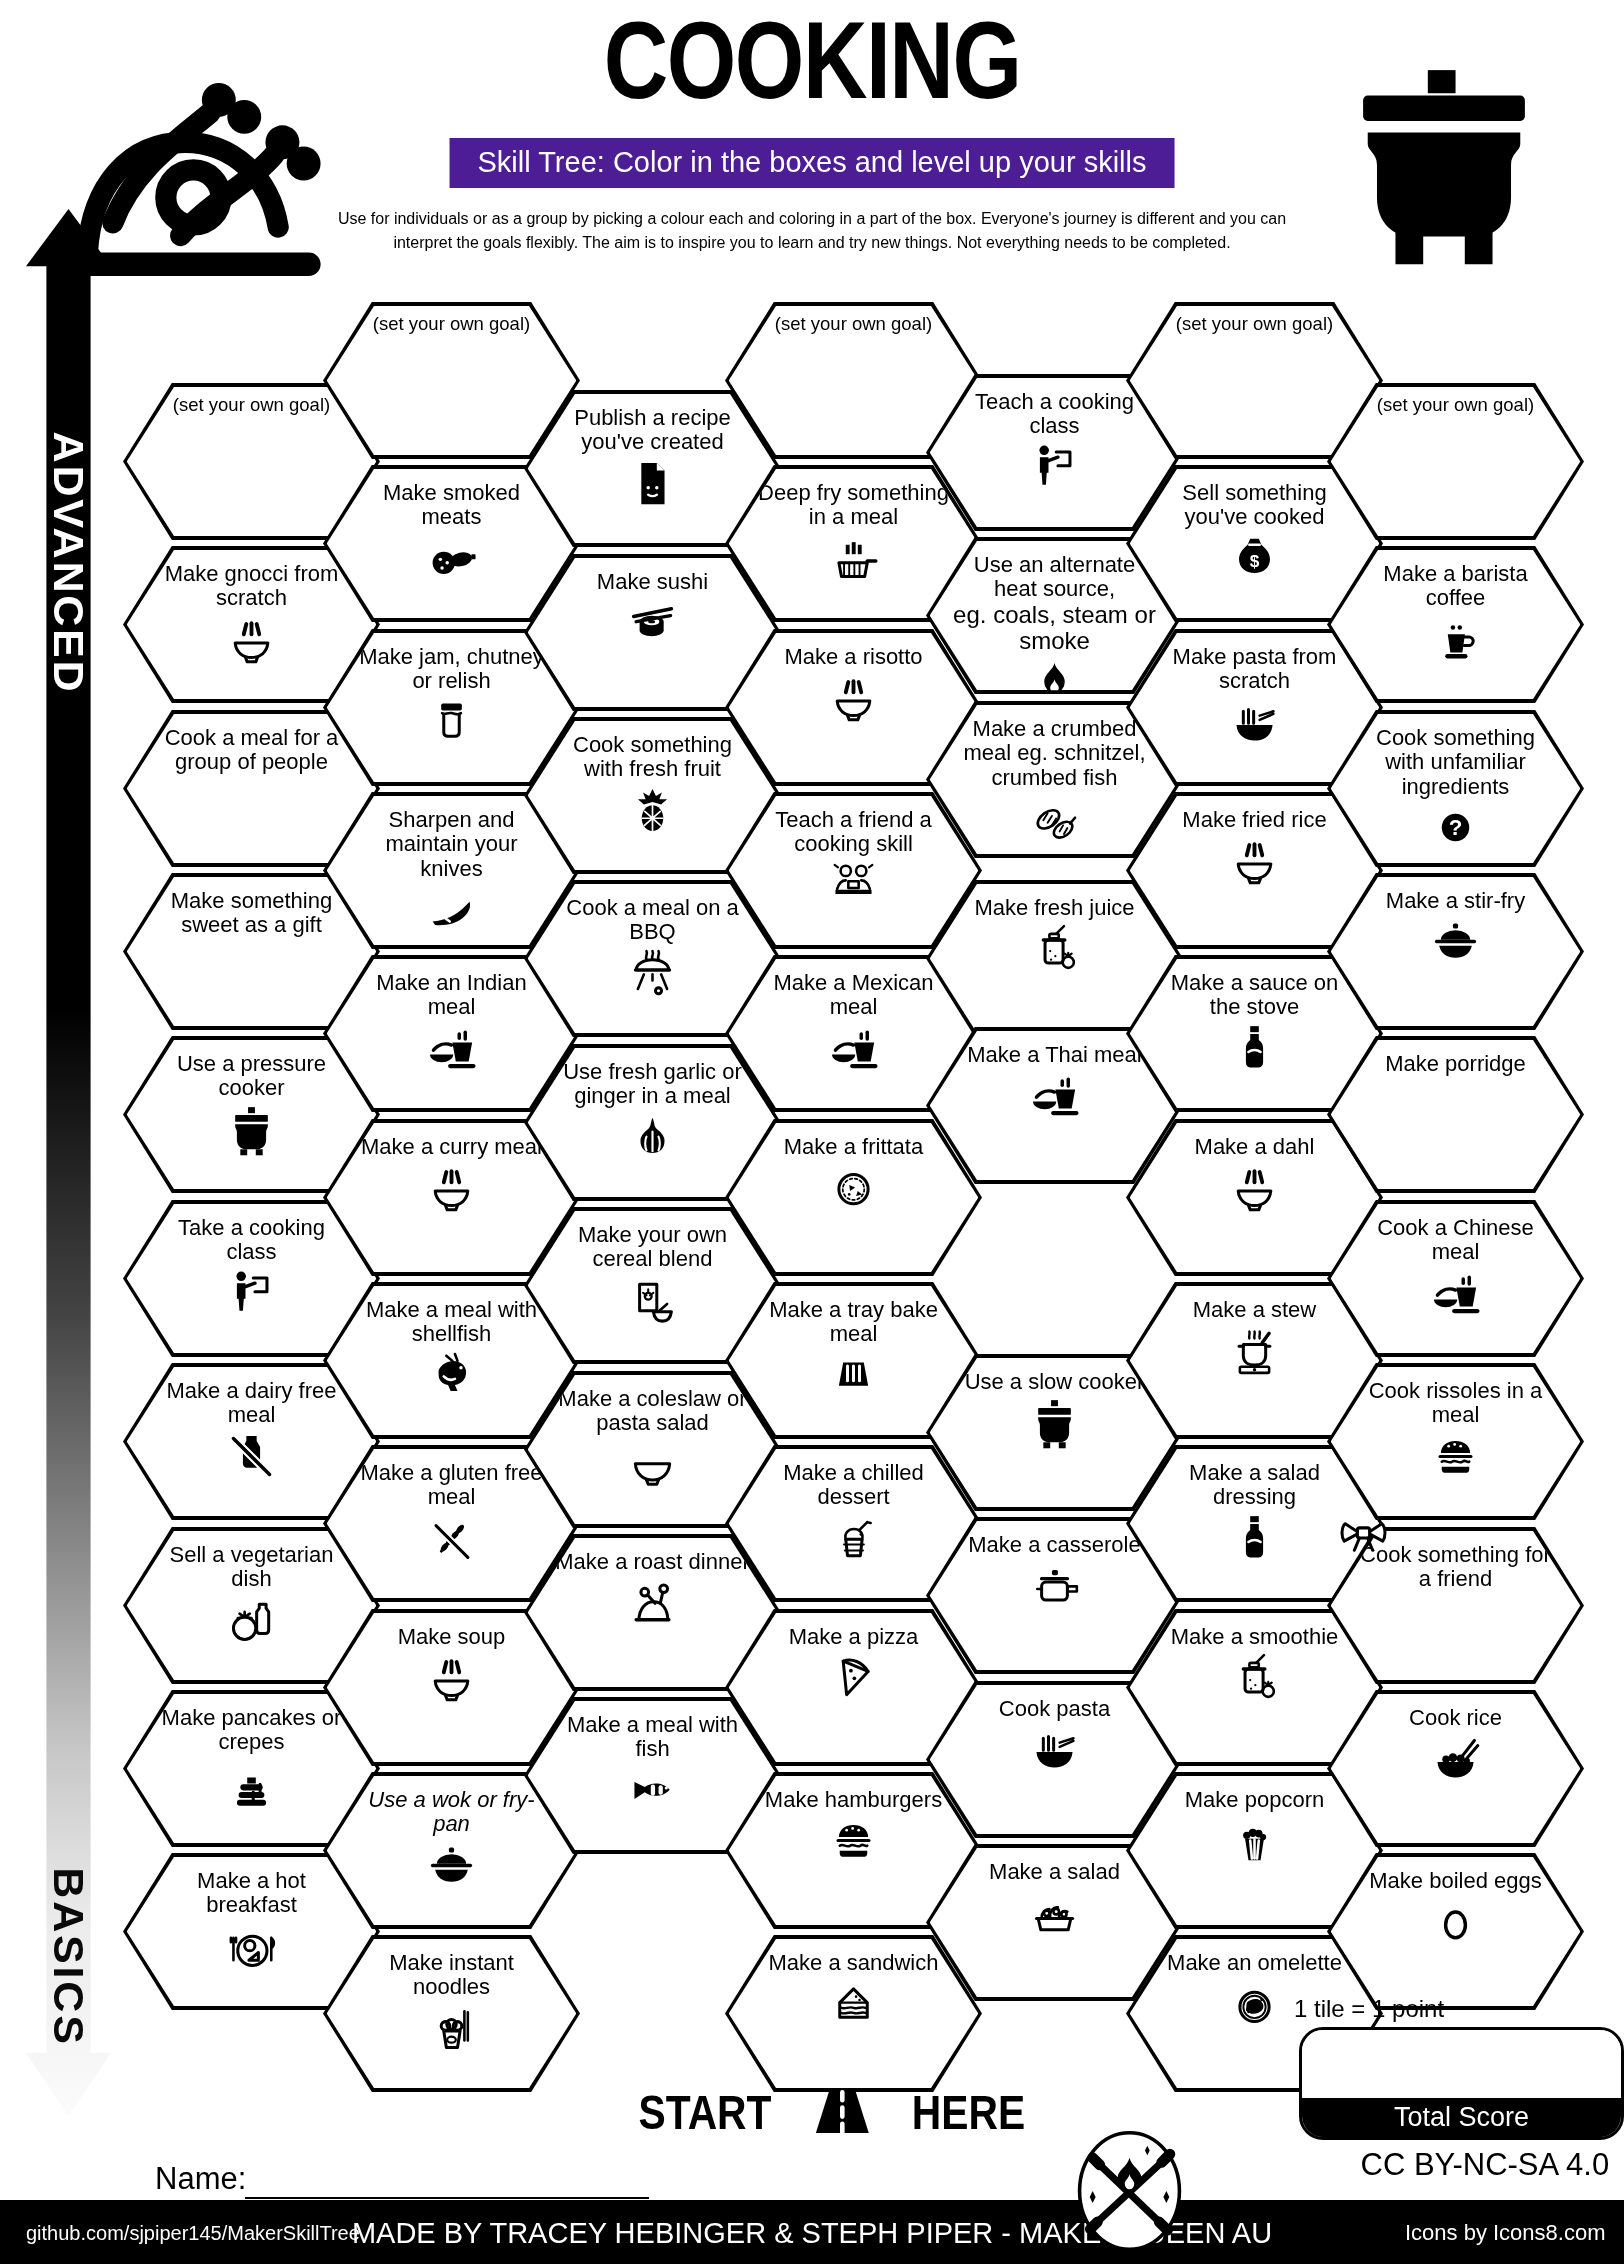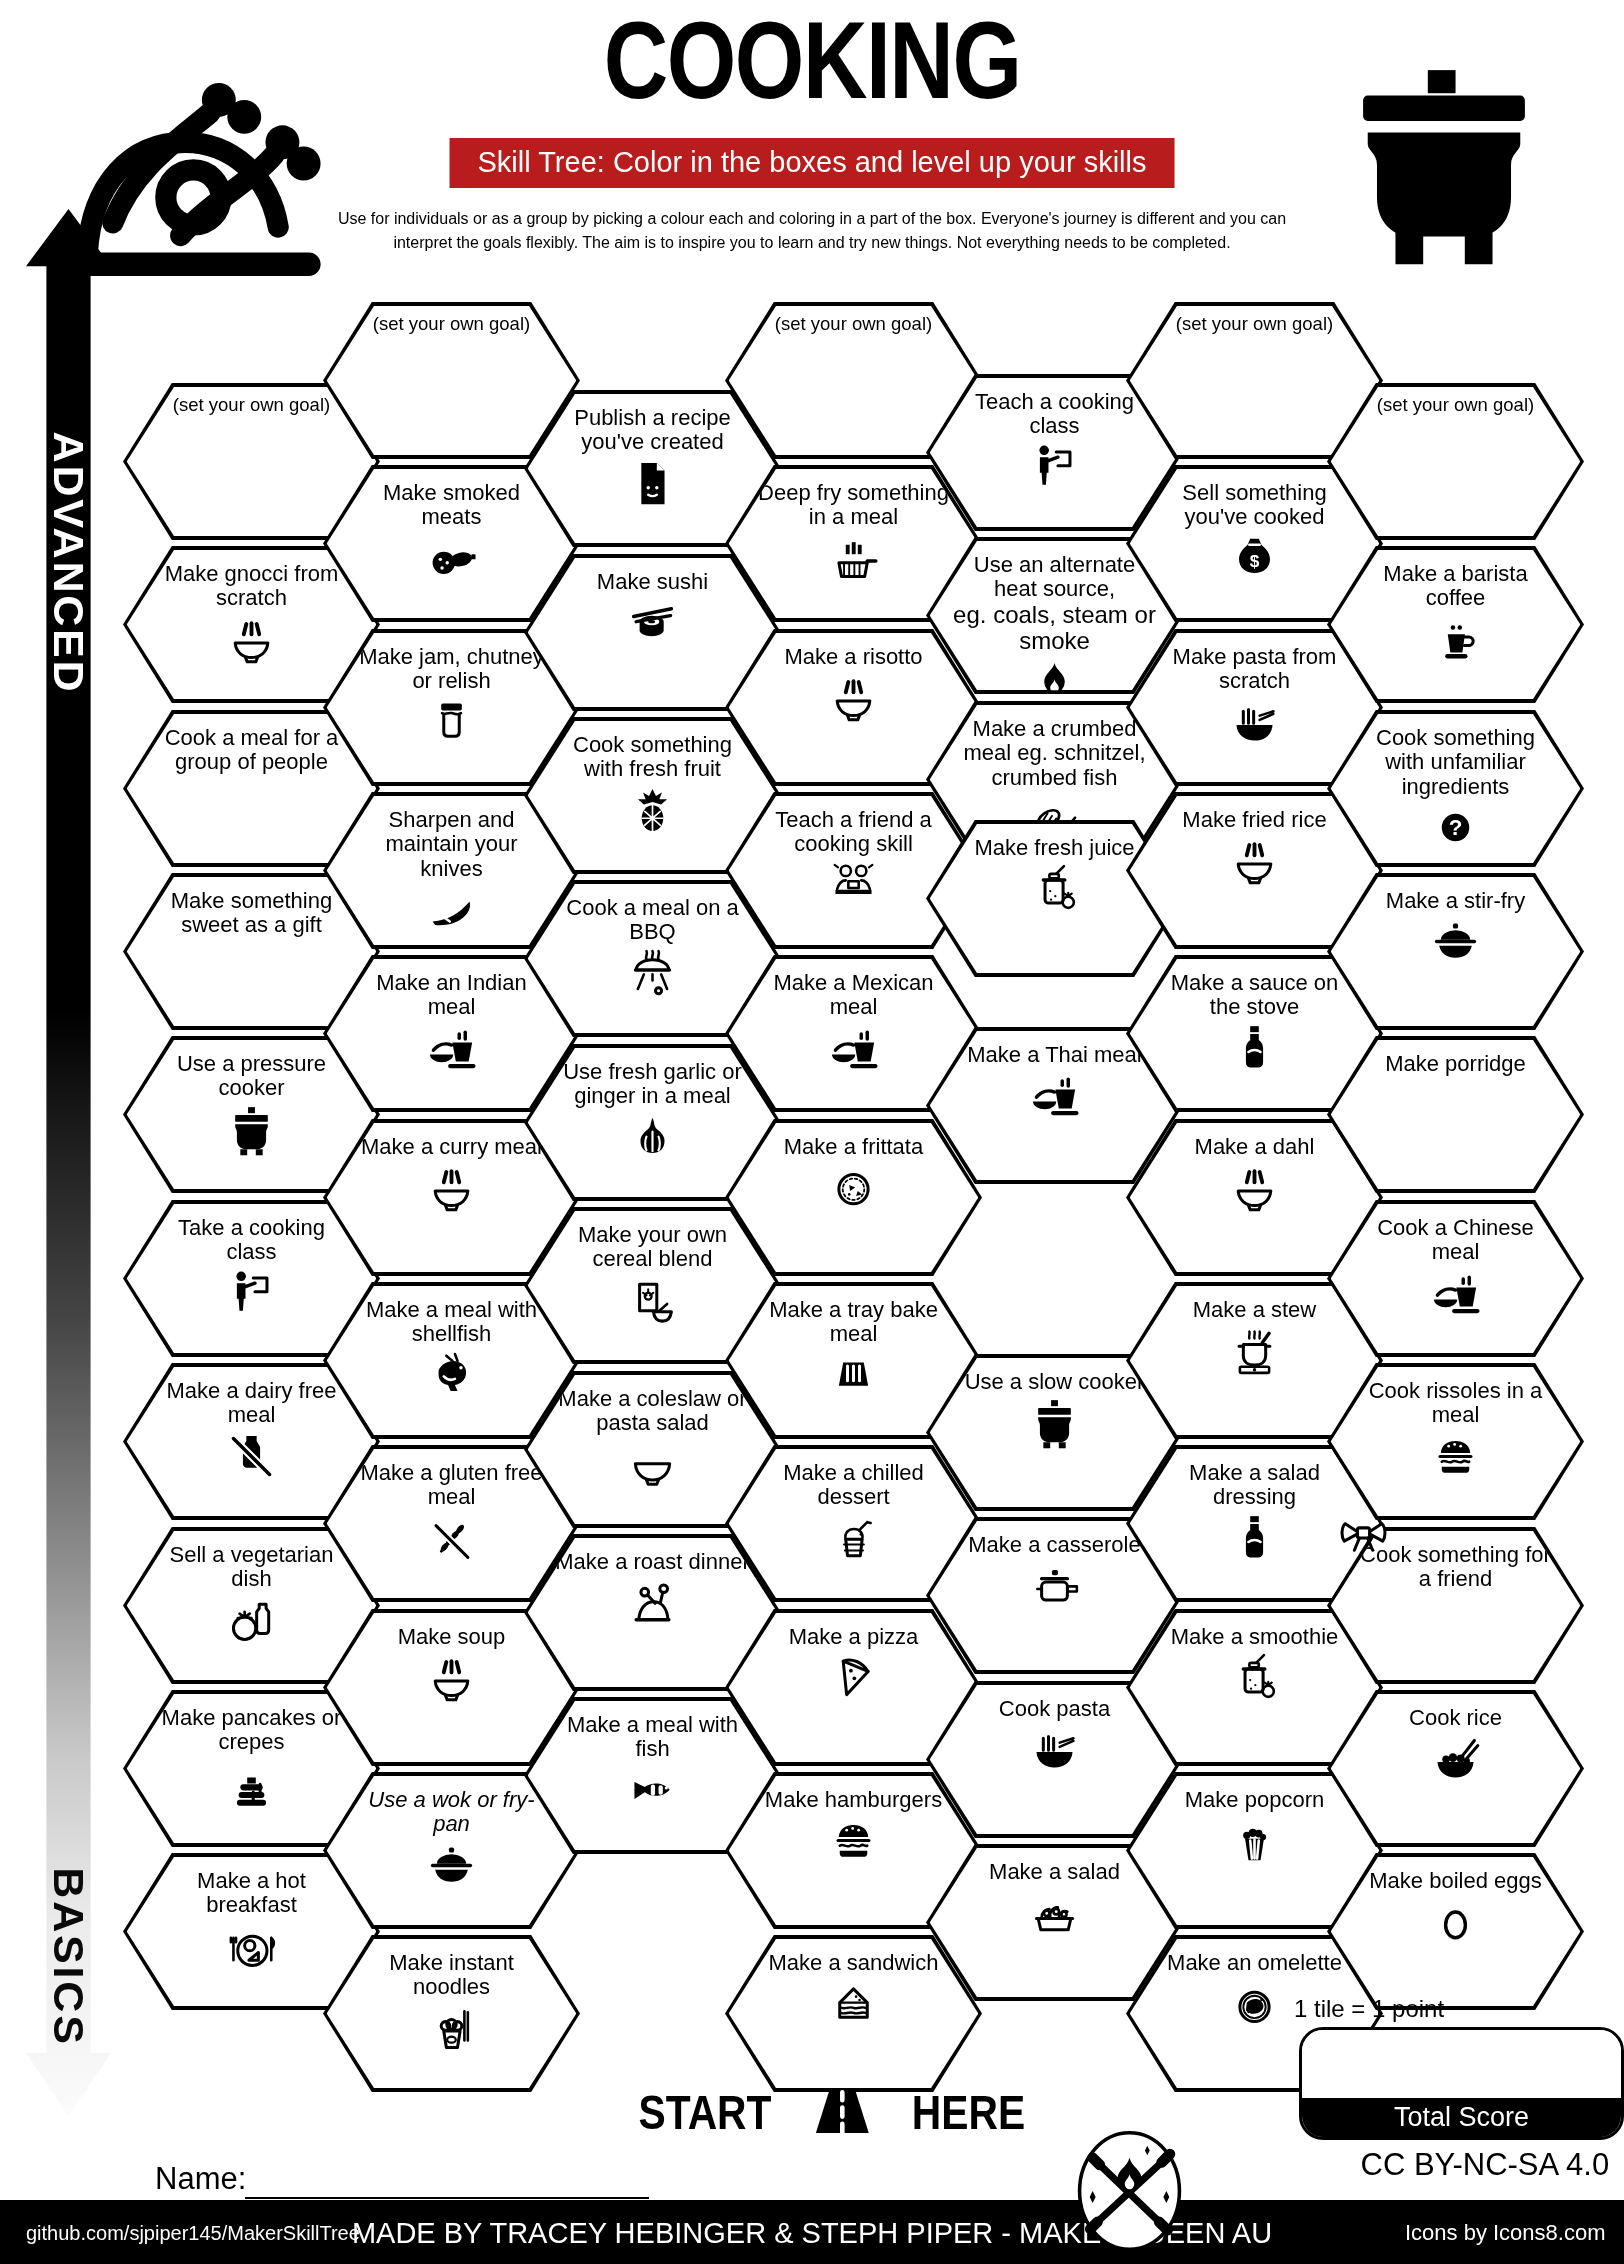--- a/index.html
+++ b/index.html
@@ -3,21 +3,21 @@
 <meta charset="utf-8">
 <style>
   html,body{margin:0;padding:0;background:#fff;}
   .page{position:relative;width:1624px;height:2265px;background:#fff;color:#000;
         font-family:"Liberation Sans",sans-serif;overflow:hidden;}
   
   .title-wrap{position:absolute;left:0;top:5.5px;width:100%;text-align:center;}
   .title{display:inline-block;font-size:109px;font-weight:800;letter-spacing:-1.8px;
          transform:scaleX(.82);transform-origin:center;line-height:1;}
   .subtitle-bar{position:absolute;left:50%;top:138px;transform:translateX(-50%);
-        background:#b91c1c;color:#fff;font-size:29px;padding:8.3px 28px;white-space:nowrap;}
+        background:#4c1d95;color:#fff;font-size:29px;padding:8.3px 28px;white-space:nowrap;}
   .description{position:absolute;left:50%;top:207px;transform:translateX(-50%);
         width:1015px;text-align:center;font-size:16px;line-height:1.5;}
   .corner-icon{position:absolute;}
   
   .level-arrow{position:absolute;left:26px;top:209px;width:85px;height:1907px;
      background:linear-gradient(180deg,#000 0%,#000 42%,#444 58%,#888 70%,#c8c8c8 81%,#ececec 90%,#fbfbfb 100%);
      clip-path:polygon(50% 0,100% 3%,76% 3%,76% 96.7%,100% 96.7%,50% 100%,0 96.7%,24% 96.7%,24% 3%,0 3%);}
   .axis-label{position:absolute;white-space:nowrap;font-weight:700;font-size:43px;letter-spacing:2.8px;}
   .axis-advanced{left:68px;top:563px;color:#fff;transform:translate(-50%,-50%) rotate(90deg);}
   .axis-basics{left:68px;top:1957px;color:#0a0a0a;transform:translate(-50%,-50%) rotate(90deg);}
@@ -772,21 +772,21 @@
                 <ellipse cx="25" cy="33" rx="14" ry="8.5" transform="rotate(-35 25 33)" stroke-width="3"></ellipse>
                 <path d="M19 34l5-8M24 37l5-8M29 40l5-8" stroke-width="2.2"></path>
                 <ellipse cx="42" cy="45" rx="12" ry="7.5" transform="rotate(-35 42 45)" stroke-width="3"></ellipse>
                 <path d="M38 47l4-7M43 50l4-7" stroke-width="2.2"></path>
                 <path d="M50 38l6-7" stroke-width="2.8"></path>
               </g>
             </svg>
           </div>
         </div>
       </div>
-      <div class="hex" style="left: 926px; top: 820px;">
+      <div class="hex" style="left: 926px; top: 880px;">
         <div class="shape"></div>
         <div class="inner">
           <div class="label">Make fresh juice</div>
           <div class="icon">
             <svg width="59" height="55" viewBox="0 0 64 64">
               <g fill="none" stroke="#000" stroke-width="3.5" stroke-linecap="round" stroke-linejoin="round">
                 <rect x="21" y="22" width="21" height="27" rx="4"></rect>
                 <path d="M19 22h25" stroke-width="4"></path>
                 <rect x="26" y="15" width="11" height="5" rx="2" stroke-width="3"></rect>
                 <path d="M34 15l9-9" stroke-width="3"></path>

